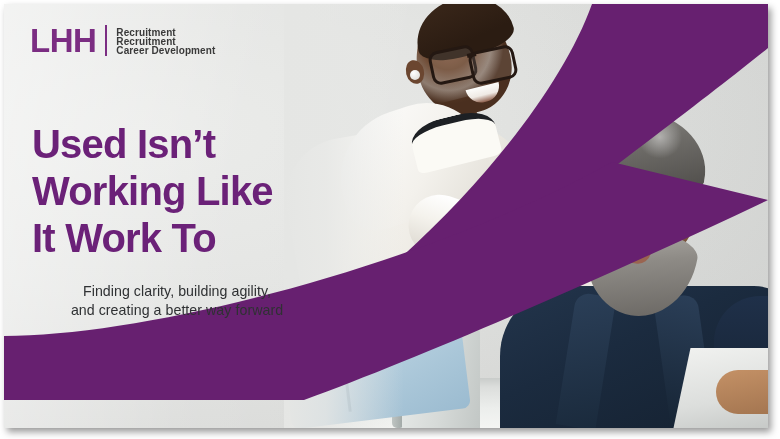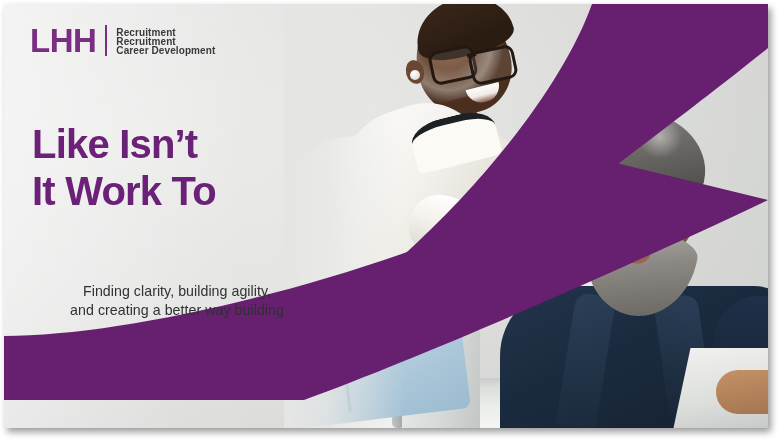--- a/index.html
+++ b/index.html
@@ -512,23 +512,24 @@
       <div class="logo-mark">LHH</div>
       <div class="logo-rule"></div>
       <div class="logo-tag">
         <div>Recruitment</div>
         <div>Recruitment</div>
         <div>Career Development</div>
       </div>
     </div>
 
     <h1 class="headline">
-      <span>Like Isn’t</span>
+      <span>Used Isn’t</span>
+      <span>Working Like</span>
       <span>It Work To</span>
     </h1>
 
     <p class="subtitle">
       <span>Finding clarity, building agility,</span>
-      <span>and creating a better way building</span>
+      <span>and creating a better way forward</span>
     </p>
 
   </div>
 </div>
 
 </body></html>

